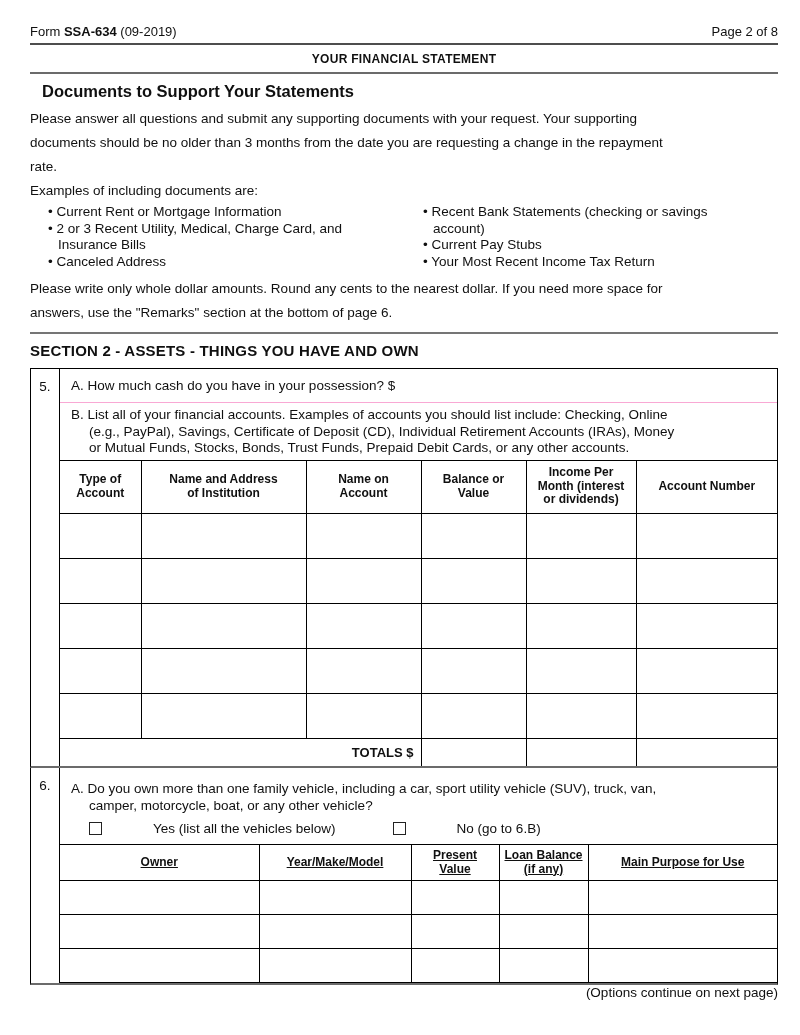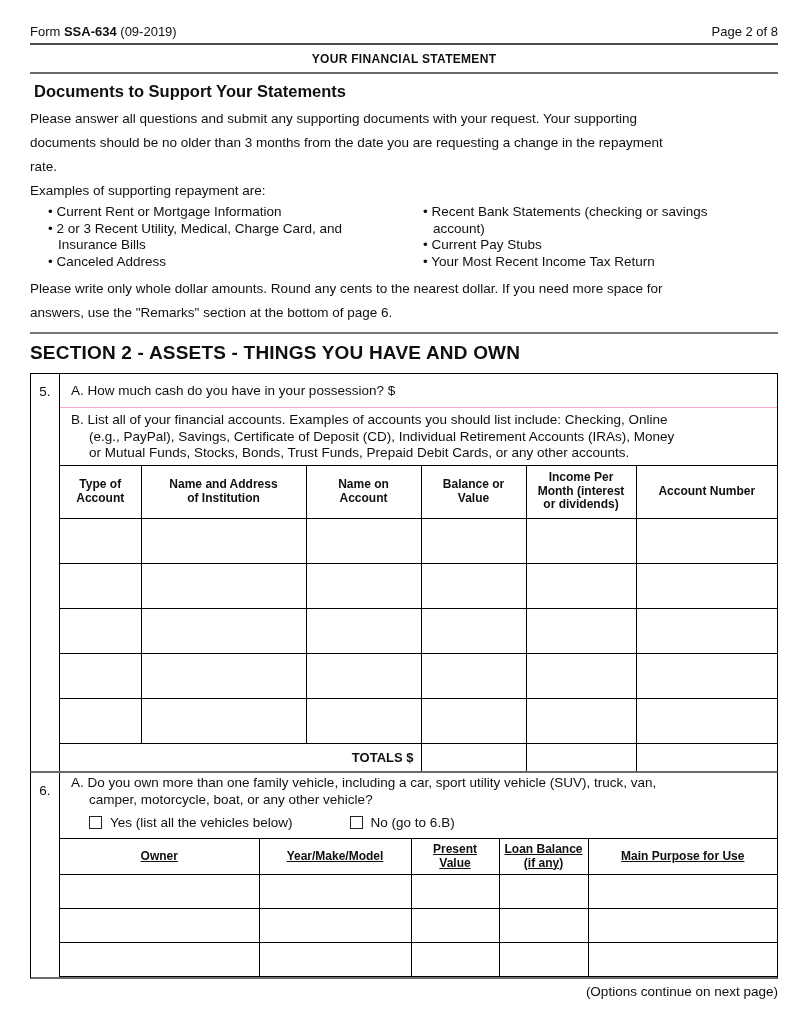--- a/index.html
+++ b/index.html
@@ -11,22 +11,22 @@
   }
   
   .doc-header { display:flex; justify-content:space-between; align-items:flex-end;
     font-size:13px; padding-bottom:4px; }
   .rule-dark { border:none; border-top:2px solid #4d4d4d; margin:0; }
   .page-title { text-align:center; font-weight:bold; font-size:12px;
     letter-spacing:.3px; margin:7px 0 6px; }
   .rule-mid { border:none; border-top:2px solid #6b6b6b; margin:0; }
   .rule-gray { border:none; border-top:2px solid #757575; margin:7px 0 0; }
 
-  h2.docs-heading { font-size:16.5px; margin:8px 4px 6px; font-weight:bold; }
-  h2.section-heading { font-size:19px; margin:8px 0 9px; font-weight:bold; letter-spacing:.2px; }
+  h2.docs-heading { font-size:16.5px; margin:8px 12px 6px; font-weight:bold; }
+  h2.section-heading { font-size:15px; margin:8px 0 9px; font-weight:bold; letter-spacing:.2px; }
 
   .body-text { font-size:13.5px; line-height:24px; margin:0; white-space:pre-line; }
   .note { margin-top:7px; }
 
   
   .bullets { display:flex; margin:1px 0 5px; }
   .bullets ul { list-style:none; margin:0; padding:0; font-size:13.5px; line-height:16.5px; }
   .bullets li { padding-left:10px; text-indent:-10px; white-space:pre-line; }
   .bullets li::before { content:"\2022  "; }
   .bullets .col-left { width:375px; margin-left:18px; }
@@ -35,46 +35,46 @@
   
   .item-box { display:flex; border:1px solid #000; border-bottom:2px solid #6b6b6b; }
   .item-box.no-top { border-top:none; }
   .num-cell { width:29px; flex:0 0 29px; border-right:1px solid #000;
     font-size:13.5px; padding-top:10px; text-align:center; }
   .item-content { flex:1; min-width:0; }
 
   .q-row-a { font-size:13.5px; padding:9px 10px 9px 11px; border-bottom:1px solid #f9a8d4; }
   .q-hang { font-size:13.5px; line-height:16.5px; white-space:pre-line;
     padding:4px 10px 3px 29px; text-indent:-18px; }
-  .q-hang.q6 { padding-top:1px; padding-bottom:2px; line-height:17px; }
+  .q-hang.q6 { padding-top:12px; padding-bottom:2px; line-height:17px; }
 
   
   table.form-table { border-collapse:collapse; width:100%; table-layout:fixed; }
   .form-table th, .form-table td { border:1px solid #000; padding:1px 4px; }
   .form-table tr > *:first-child { border-left:none; }
   .form-table tr > *:last-child { border-right:none; }
   .form-table tr.last-row > * { border-bottom:none; }
   .form-table th { font-size:12px; font-weight:bold; text-align:center;
     vertical-align:middle; white-space:pre-line; line-height:13.5px; }
   .acct-table th { height:53px; }
   .acct-table td.data-cell { height:45px; }
   .veh-table th { height:36px;text-decoration:underline; }
   .veh-table td.data-cell { height:34px; }
   td.total-label { text-align:right; font-weight:bold; font-size:13px;
     padding-right:7px; height:28px; vertical-align:middle; }
   td.total-cell { height:28px; }
 
   
   .cb-row { display:flex; align-items:center; padding:5px 0 8px 29px; font-size:13.5px; }
-  .cb-group { display:flex; align-items:center; }
+  .cb-group { display:flex; align-items:center;gap:43px; }
   .cb-group + .cb-group { margin-left:57px; }
   .cb { width:13px; height:13px; border:1.5px solid #222; background:#fff;
     display:inline-block; margin-right:8px; flex:0 0 13px; }
 
-  .footer-note { text-align:right; font-size:13.5px; margin-top:5px; }
+  .footer-note { text-align:right; font-size:13.5px; }
 </style>
 </head>
 <body>
 
 <div class="page">
 
   <div class="doc-header">
     <div>
       <span>Form </span><b>SSA-634</b><span> (09-2019)</span>
     </div>
@@ -82,21 +82,21 @@
   </div>
   <hr class="rule-dark">
 
   <div class="page-title">YOUR FINANCIAL STATEMENT</div>
   <hr class="rule-mid">
 
   <h2 class="docs-heading">Documents to Support Your Statements</h2>
   <p class="body-text">Please answer all questions and submit any supporting documents with your request. Your supporting
 documents should be no older than 3 months from the date you are requesting a change in the repayment
 rate.</p>
-  <p class="body-text">Examples of supporting repayment are:</p>
+  <p class="body-text">Examples of including documents are:</p>
 
   <div class="bullets">
     <ul class="col-left">
       <li>Current Rent or Mortgage Information</li>
       <li>2 or 3 Recent Utility, Medical, Charge Card, and
 Insurance Bills</li>
       <li>Canceled Address</li>
     </ul>
     <ul class="col-right">
       <li>Recent Bank Statements (checking or savings

